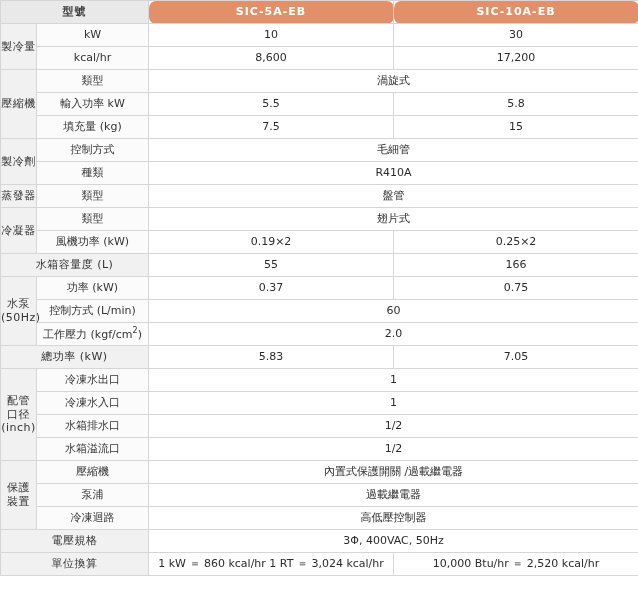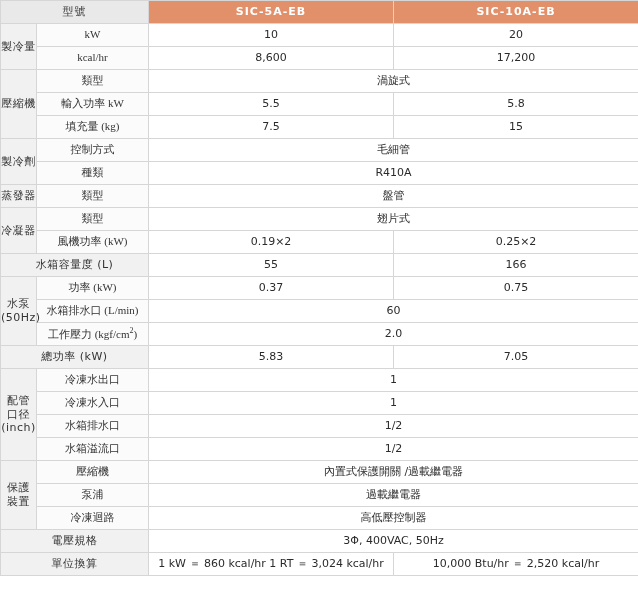--- a/index.html
+++ b/index.html
@@ -35,39 +35,39 @@
   col.c1 { width: 36px; }
   col.c2 { width: 112px; }
   col.c3 { width: 245px; }
   col.c4 { width: 245px; }
 
   .hdr-accent {
     background: #e2906a !important;
     color: #ffffff;
     font-weight: bold;
     letter-spacing: 1px;
+    border-radius: 7px;
   }
   .hdr-grey {
     background: #e9e9e9 !important;
     color: #3a3a3a;
-    font-weight: normal;
+    font-weight: bold;
     letter-spacing: 1px;
   }
   .rowhead {
     background: #f1f1f1 !important;
     color: #333333;
     text-align: center;
     letter-spacing: 0.5px;
   }
   .sublabel {
     text-align: left;
     padding-left: 10px;
     background: #fbfbfb !important;
     color: #333333;
-    font-family: Liberation Serif, serif;
   }
   .val { color: #2b2b2b; }
   .multi { line-height: 1.35; }
   sup {
     font-size: 8px;
     vertical-align: super;
   }
   .tall { height: 24px; }
 </style>
 </head>
@@ -85,21 +85,21 @@
     <tr>
       <td class="hdr-grey" colspan="2">型號</td>
       <td class="hdr-accent">SIC-5A-EB</td>
       <td class="hdr-accent">SIC-10A-EB</td>
     </tr>
 
     <tr>
       <td class="rowhead" rowspan="2">製冷量</td>
       <td class="sublabel">kW</td>
       <td class="val">10</td>
-      <td class="val">20</td>
+      <td class="val">30</td>
     </tr>
     <tr>
       <td class="sublabel">kcal/hr</td>
       <td class="val">8,600</td>
       <td class="val">17,200</td>
     </tr>
 
     <tr>
       <td class="rowhead" rowspan="3">壓縮機</td>
       <td class="sublabel">類型</td>
@@ -149,21 +149,21 @@
       <td class="val">166</td>
     </tr>
 
     <tr>
       <td class="rowhead multi" rowspan="3">水泵<br>(50Hz)</td>
       <td class="sublabel">功率 (kW)</td>
       <td class="val">0.37</td>
       <td class="val">0.75</td>
     </tr>
     <tr>
-      <td class="sublabel">水箱排水口 (L/min)</td>
+      <td class="sublabel">控制方式 (L/min)</td>
       <td class="val" colspan="2">60</td>
     </tr>
     <tr>
       <td class="sublabel">工作壓力 (kgf/cm<sup>2</sup>)</td>
       <td class="val" colspan="2">2.0</td>
     </tr>
 
     <tr>
       <td class="rowhead" colspan="2">總功率 (kW)</td>
       <td class="val">5.83</td>

